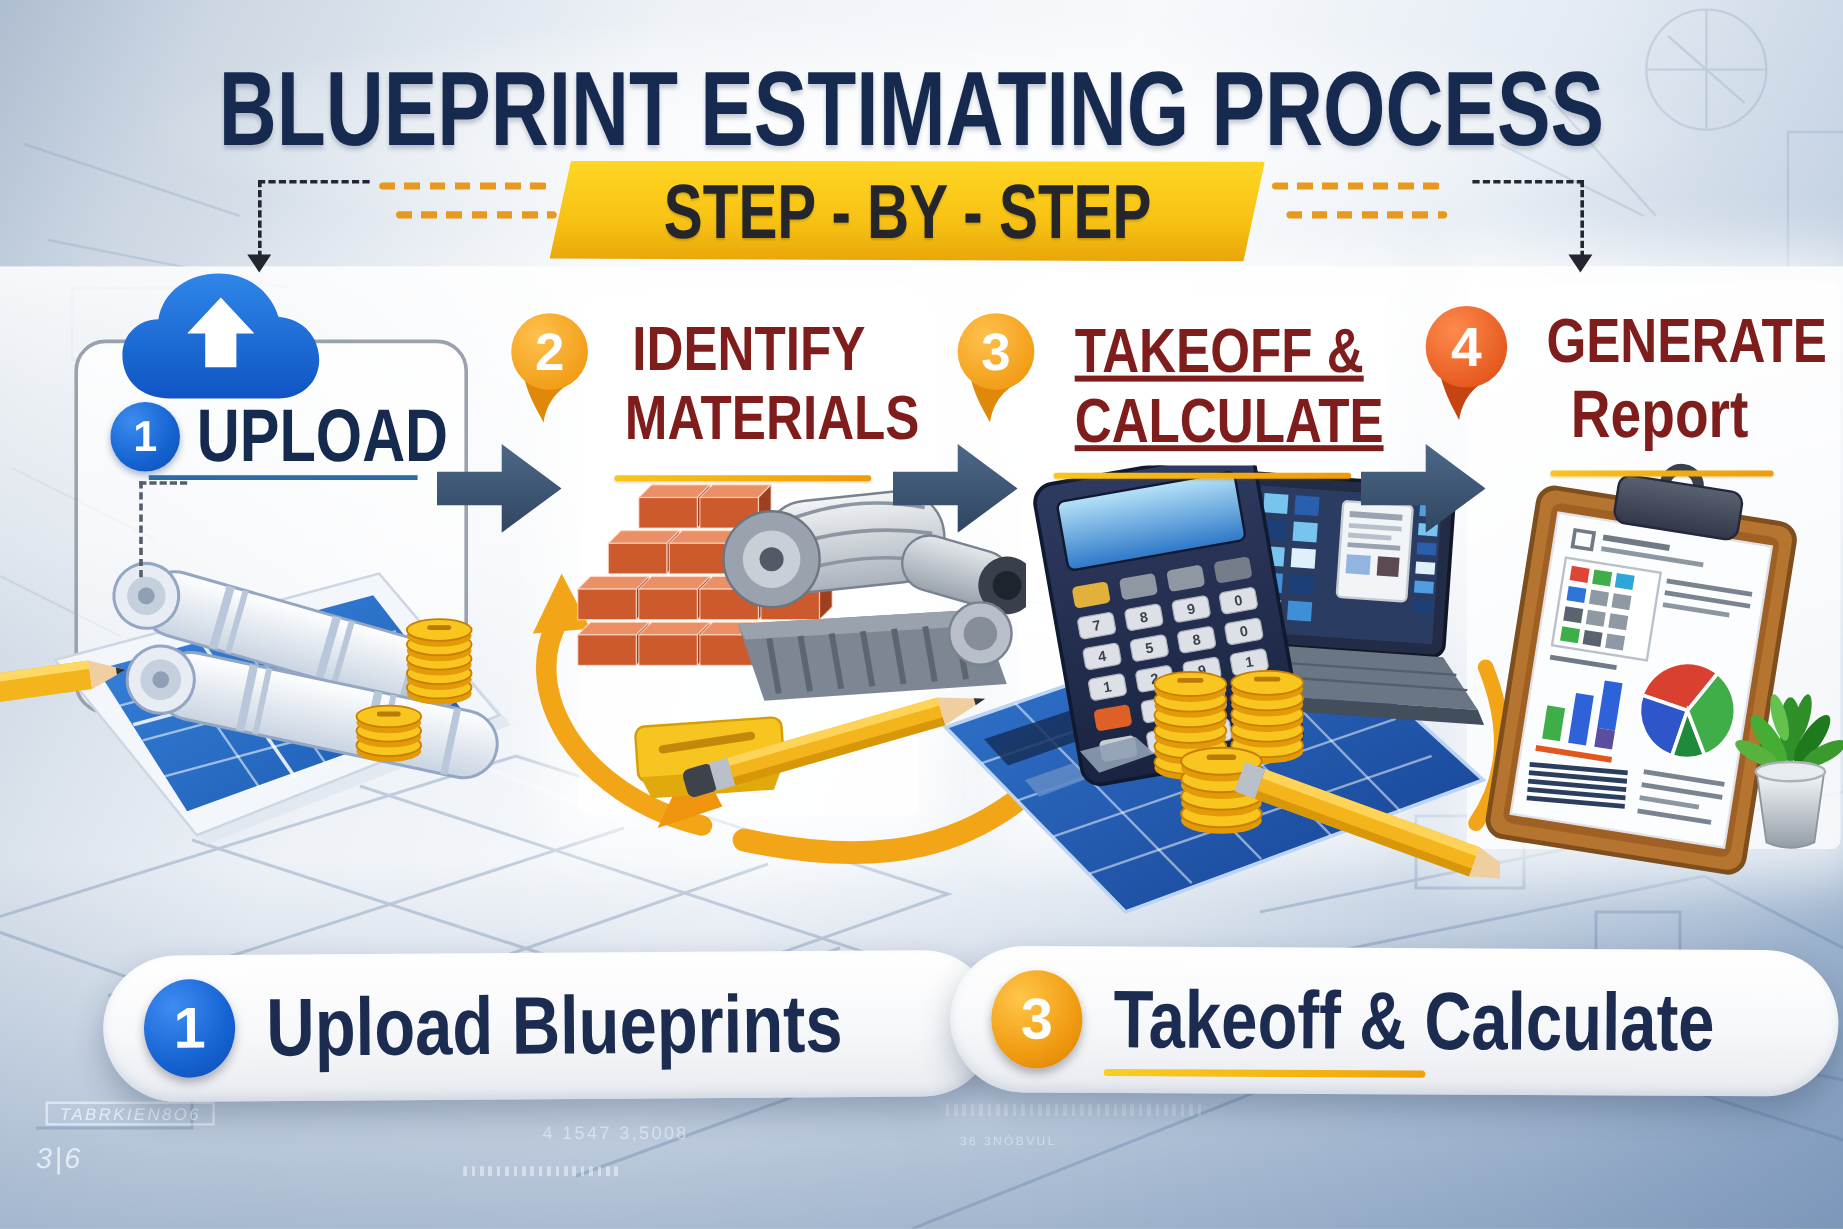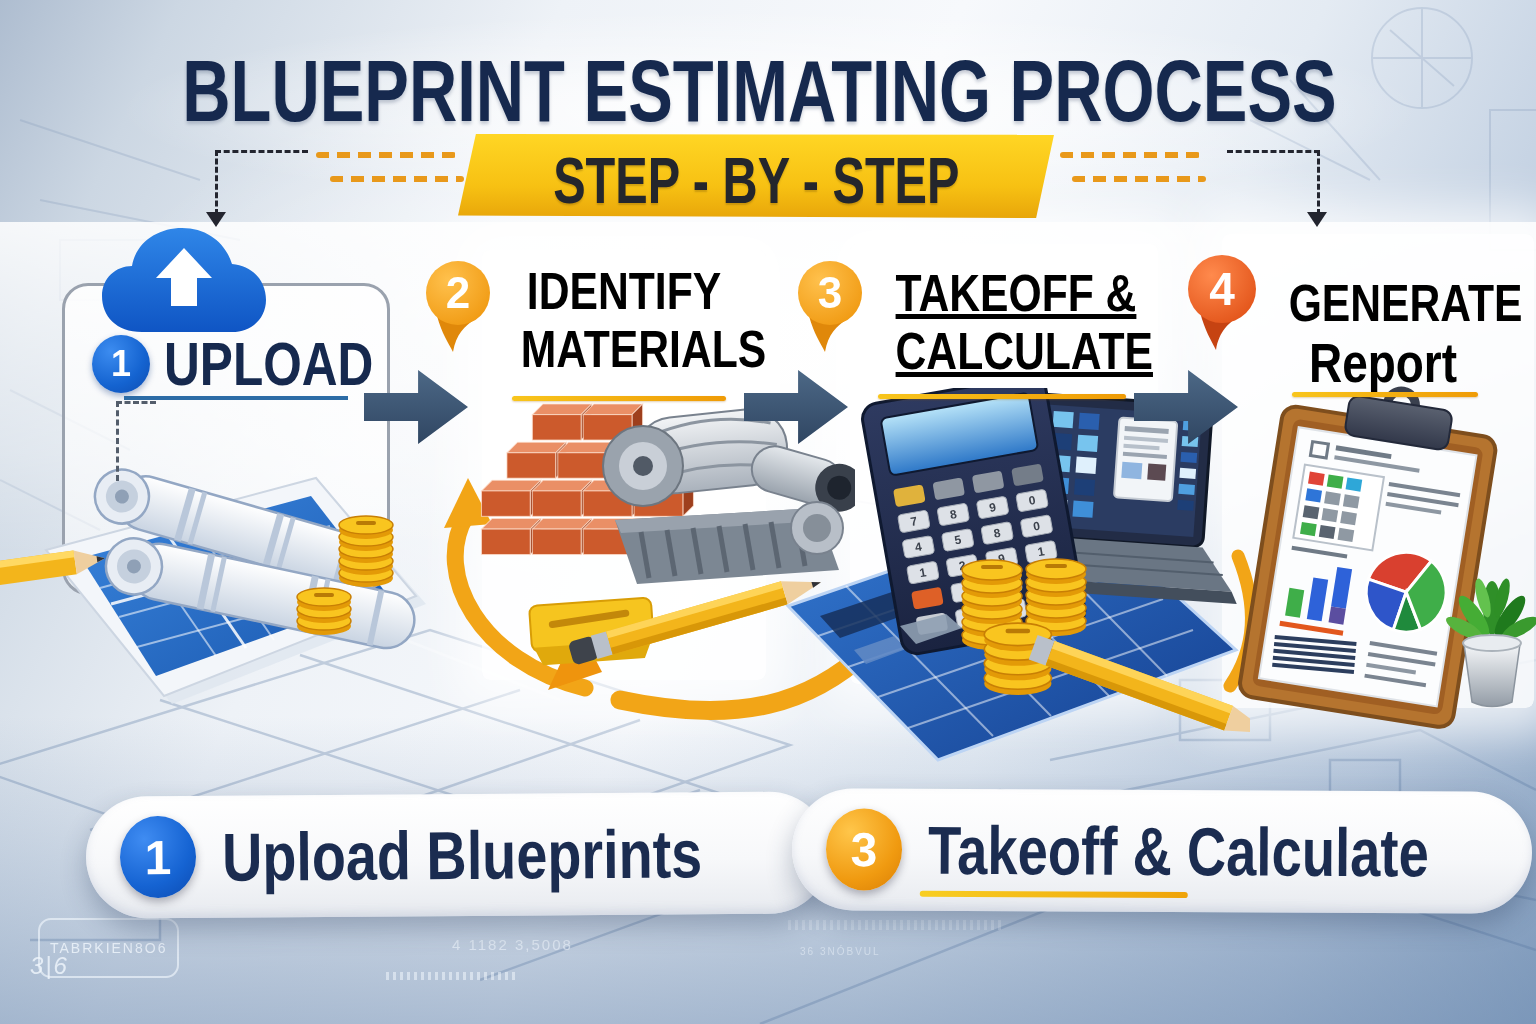--- a/index.html
+++ b/index.html
@@ -20,21 +20,21 @@
 
   
   .title{position:absolute;left:0;top:40px;width:1236px;text-align:right;z-index:8;
     color:#16294e;font-weight:bold;font-size:88px;white-space:nowrap;
     text-shadow:0 3px 4px rgba(22,41,78,.22);}
   .squish{display:inline-block;transform:scaleX(.76);transform-origin:center;}
   .banner{position:absolute;left:458px;top:134px;width:596px;height:84px;z-index:8;
     background:linear-gradient(180deg,#ffd624 0%,#f7c113 62%,#e8a60a 100%);
     clip-path:polygon(3% 0%,100% 1%,97% 100%,0% 97%);
     box-shadow:0 6px 14px rgba(120,90,0,.25);
-    display:flex;align-items:flex-end;justify-content:center;}
+    display:flex;align-items:center;justify-content:center;}
   .banner-text{color:#24262c;font-weight:bold;font-size:64px;white-space:nowrap;
     text-shadow:0 2px 2px rgba(90,60,0,.25);}
 
   
   .elbow{position:absolute;z-index:8;width:90px;height:62px;border-top:3px dashed #23252f;}
   .elbow.left{left:215px;top:150px;border-left:3px dashed #23252f;}
   .elbow.right{left:1227px;top:150px;border-right:3px dashed #23252f;}
   .elbow-head{position:absolute;z-index:8;width:0;height:0;
     border-left:10px solid transparent;border-right:10px solid transparent;border-top:15px solid #23252f;}
   .odash{position:absolute;height:6px;z-index:8;opacity:.95;border-radius:3px;
@@ -57,21 +57,21 @@
   .step1-label{color:#16294e;font-weight:bold;font-size:62px;white-space:nowrap;}
   .step1-underline{position:absolute;left:124px;top:396px;width:224px;height:4px;background:#2c6ca6;z-index:7;}
   .step1-dash-v{position:absolute;left:116px;top:401px;width:2px;height:80px;border-left:3px dashed #535d6b;z-index:7;}
   .step1-dash-h{position:absolute;left:116px;top:401px;width:40px;height:2px;border-top:3px dashed #535d6b;z-index:7;}
 
   
   .pin{position:absolute;z-index:7;}
   .pin text{font-family:"Liberation Sans","DejaVu Sans",sans-serif;font-weight:bold;}
 
   
-  .step-head{position:absolute;z-index:7;text-align:center;color:#000000;font-weight:bold;line-height:1.12;}
+  .step-head{position:absolute;z-index:7;text-align:center;color:#7f1d1d;font-weight:bold;line-height:1.12;}
   .step-head .l1,.step-head .l2{display:block;font-size:52px;white-space:nowrap;}
   .underline-orange{position:absolute;height:5px;border-radius:3px;z-index:7;
     background:linear-gradient(90deg,#f8c51c,#ef9b06);box-shadow:0 1px 2px rgba(160,100,0,.3);}
 
   
   .flow-arrow{position:absolute;width:104px;height:82px;z-index:7;
     clip-path:polygon(0 33%,52% 33%,52% 5%,100% 50%,52% 95%,52% 67%,0 67%);
     background:linear-gradient(180deg,#4e6a88,#2e4460);}
 
   
@@ -86,21 +86,21 @@
   .pill-badge{flex:0 0 auto;width:76px;height:82px;border-radius:50%;display:flex;align-items:center;justify-content:center;
     color:#fff;font-weight:bold;font-size:48px;box-shadow:0 4px 8px rgba(40,40,60,.35);}
   .pill-badge.blue{background:radial-gradient(circle at 32% 28%,#3f8cf2,#1563d2 60%,#0c4ab0);}
   .pill-badge.orange{background:radial-gradient(circle at 32% 28%,#ffc64a,#f09a10 62%,#d97e05);}
   .pill-label{color:#1b2c50;font-weight:bold;font-size:68px;white-space:nowrap;}
   .pill2-underline{position:absolute;left:128px;bottom:14px;width:268px;height:6px;border-radius:3px;
     background:linear-gradient(90deg,#f8ce22,#efa309);}
 
   
   .bgtext{position:absolute;z-index:2;color:rgba(240,246,252,.8);letter-spacing:2px;}
-  .bgtext-box{border:2px solid rgba(240,246,252,.65);border-radius:13px;padding:20px 10px;font-size:14px;}
+  .bgtext-box{border:2px solid rgba(240,246,252,.65);border-radius:1px;padding:0 10px;font-size:14px;font-style:italic;}
   .tickstrip{position:absolute;z-index:2;background:repeating-linear-gradient(90deg,rgba(240,246,252,.55) 0 3px,transparent 3px 7px);}
 </style>
 </head>
 <body>
 
 <div id="canvas">
 
   <div class="bg-base"></div>
   <svg class="bg-sketch" width="1536" height="1024">
     <g stroke="#54749f" fill="none" opacity="0.30" stroke-width="2.5">
@@ -131,21 +131,21 @@
     <g stroke="rgba(255,255,255,.5)" stroke-width="3" opacity=".5">
       <path d="M200 560 L 560 700"></path>
       <path d="M1040 600 L 1380 700"></path>
     </g>
   </svg>
   <div class="bg-glow-title"></div>
   <div class="mid-band"></div>
 
   <div class="bgtext bgtext-box" style="left:38px;top:918px;">TABRKIEN8O6</div>
   <div class="bgtext" style="left:30px;top:952px;font-size:24px;font-style:italic;">3|6</div>
-  <div class="bgtext" style="left:452px;top:936px;font-size:15px;opacity:.75;">4 1182 3,5008</div>
+  <div class="bgtext" style="left:452px;top:936px;font-size:15px;opacity:.75;">4 1547 3,5008</div>
   <div class="bgtext" style="left:800px;top:946px;font-size:10px;opacity:.6;">36 3NÓBVUL</div>
   <div class="tickstrip" style="left:386px;top:972px;width:130px;height:8px;"></div>
   <div class="tickstrip" style="left:788px;top:920px;width:214px;height:10px;opacity:.5;"></div>
 
   <div class="title">
     <span class="squish">BLUEPRINT ESTIMATING PROCESS</span>
   </div>
   <div class="banner">
     <span class="banner-text squish">STEP - BY - STEP</span>
   </div>
@@ -225,21 +225,21 @@
     <span class="l2 squish" style="transform:scaleX(.82);">MATERIALS</span>
   </div>
   <div class="underline-orange" style="left:512px;top:396px;width:214px;"></div>
 
   <div class="step-head" style="left:872px;top:264px;width:262px;text-decoration:underline;">
     <span class="l1 squish" style="transform:scaleX(.82);">TAKEOFF &amp;</span>
     <span class="l2 squish" style="transform:scaleX(.82);">CALCULATE</span>
   </div>
   <div class="underline-orange" style="left:878px;top:394px;width:248px;"></div>
 
-  <div class="step-head" style="left:1268px;top:274px;width:230px;">
+  <div class="step-head" style="left:1268px;top:256px;width:230px;">
     <span class="l1 squish" style="transform:scaleX(.82);">GENERATE</span>
     <span class="l2 squish" style="transform:scaleX(.82);font-size:56px;">Report</span>
   </div>
   <div class="underline-orange" style="left:1292px;top:392px;width:186px;"></div>
 
   <svg class="arcs" width="1536" height="1024">
     <g fill="none" stroke="#f2a517" stroke-linecap="round">
       <path d="M 585 688 C 480 662 432 574 466 516" stroke-width="17"></path>
       <path d="M 620 700 C 742 726 812 702 868 650" stroke-width="19"></path>
       <path d="M 1238 556 C 1258 606 1256 648 1230 686" stroke-width="13"></path>

